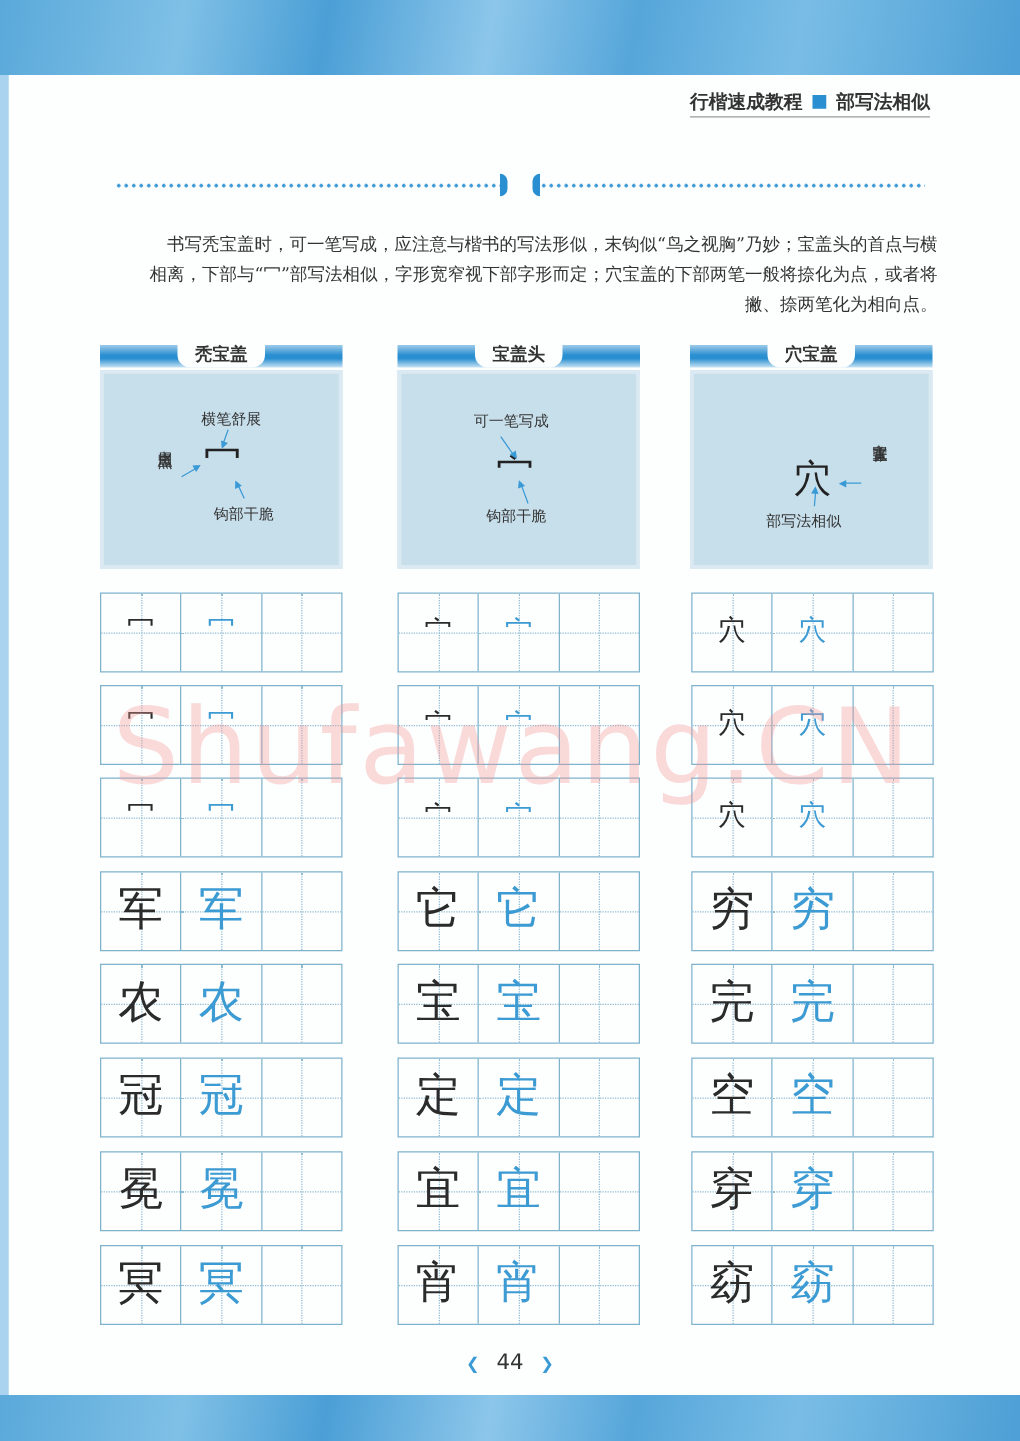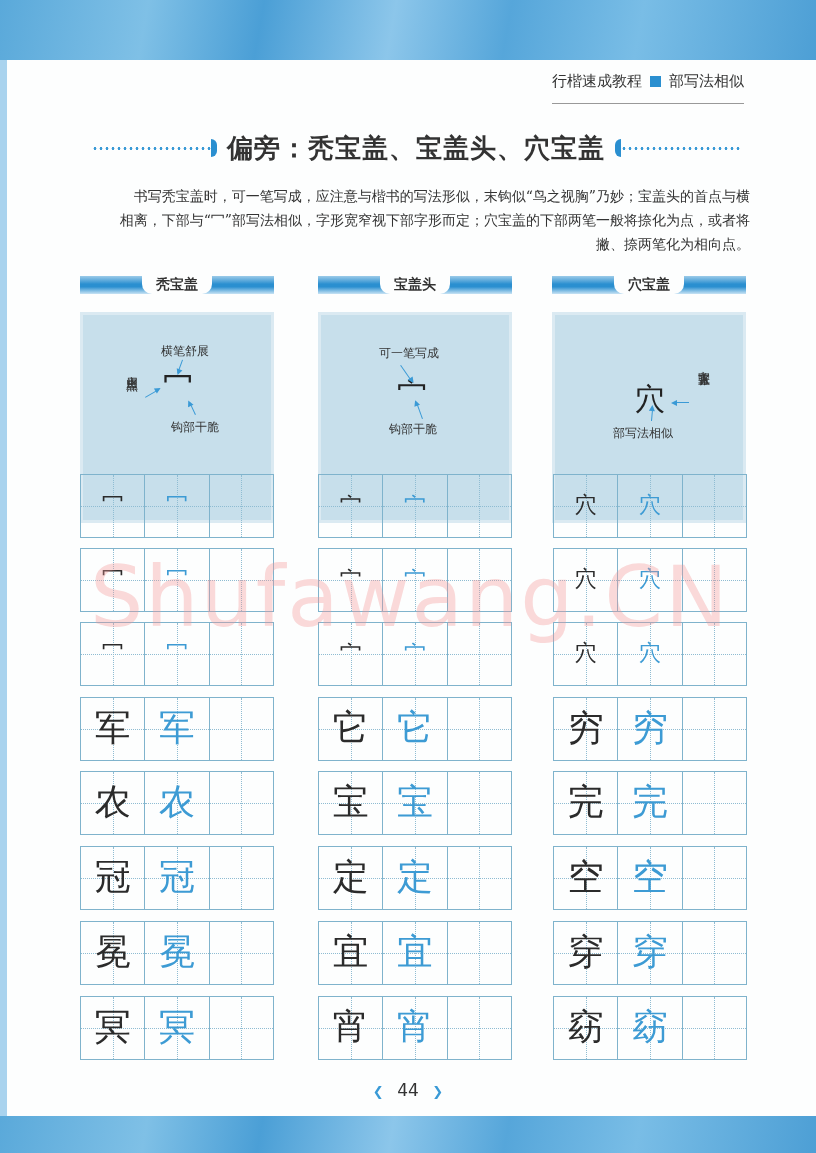--- a/index.html
+++ b/index.html
@@ -4,42 +4,42 @@
 <style>
   html, body { margin:0; padding:0; }
   body { width:816px; height:1153px; position:relative; background:#fdfefe; overflow:hidden;
          font-family:"DejaVu Serif", serif; color:#333; }
   .band { position:absolute; left:0; width:816px; overflow:hidden;
           background:linear-gradient(100deg,#5aa9da 0%,#7fc0e6 18%,#4b9fd6 32%,#8cc6ea 48%,#56a6da 62%,#79bde6 78%,#4d9fd5 100%); }
   .band.top { top:0; height:60px; }
   .band.bottom { top:1116px; height:37px; }
   .left-edge { position:absolute; left:0; top:60px; width:7px; height:1056px; background:#a9d3ee; }
 
-  .header { position:absolute; left:552px; top:72px; font-size:15px; font-weight:normal; color:#333;
-            border-bottom:1px solid #999; padding-bottom:12px; display:flex; align-items:center; gap:8px;
+  .header { position:absolute; left:552px; top:72px; font-size:15px; font-weight:bold; color:#333;
+            border-bottom:1px solid #999; padding-bottom:2px; display:flex; align-items:center; gap:8px;
             font-family:"DejaVu Sans", sans-serif; }
   .header .sq { width:11px; height:11px; background:#2a8fd0; display:inline-block; }
 
   .title-row { position:absolute; left:92px; top:130px; width:648px; height:36px; display:flex; align-items:center; }
   .dots { flex:1; height:3px; background-image:radial-gradient(circle,#3a9ad6 1.3px,transparent 1.6px); background-size:6px 3px; }
   .tab-r, .tab-l { width:6px; height:18px; background:#2a8fd0; }
   .tab-r { border-radius:0 6px 6px 0; margin-right:10px; }
   .tab-l { border-radius:6px 0 0 6px; margin-left:10px; }
   .title { font-family:"DejaVu Sans", sans-serif; font-weight:bold; font-size:26px; color:#333; letter-spacing:1px; }
 
   .intro { position:absolute; left:100px; top:184px; width:650px; font-size:14px; line-height:24px; color:#333;text-align:right; }
   .intro p { margin:0; text-indent:2em; }
 
   .col { position:absolute; top:276px; width:194px; }
   .col1 { left:80px; } .col2 { left:318px; } .col3 { left:552px;text-decoration:underline; }
   .banner { height:18px; position:relative; background:linear-gradient(180deg,#9ccbe9 0%,#2a8fd0 45%,#2a8fd0 60%,#c8e3f4 100%); }
   .banner .label { position:absolute; left:50%; top:-2px; transform:translateX(-50%); background:#fdfefe;
                    padding:0 14px; font-family:"DejaVu Sans",sans-serif; font-weight:bold; font-size:14px; color:#333;
                    border-radius:0 0 10px 10px; height:20px; line-height:20px; }
-  .demo { height:211px; background:#c7dfeb; border:3px solid #dbeaf2; box-sizing:border-box; position:relative; margin-top:18px; }
+  .demo { height:159px; background:#c7dfeb; border:3px solid #dbeaf2; box-sizing:border-box; position:relative; margin-top:2px; }
   .demo .note { position:absolute; font-size:12px; color:#333; }
   .demo .vnote { position:absolute; font-size:12px; color:#333; writing-mode:vertical-rl; letter-spacing:1px; }
   .demo .glyph { position:absolute; font-size:30px; color:#222; font-family:"DejaVu Serif",serif; }
   .demo .arrow { position:absolute; height:1px; background:#3a9ad6; transform-origin:0 0; }
   .demo .arrow::after { content:""; position:absolute; right:-2px; top:-3px; border-left:6px solid #3a9ad6;
                         border-top:3px solid transparent; border-bottom:3px solid transparent; }
 
   .grid { position:absolute; left:0; width:194px; height:64px; display:flex; border:1px solid #7fb3cc; box-sizing:border-box; }
   .cell { flex:1; position:relative; border-right:1px solid #7fb3cc; }
   .cell:last-child { border-right:none; }
@@ -66,21 +66,20 @@
 
 <div class="header">
   <span>行楷速成教程</span>
   <span class="sq"></span>
   <span>部写法相似</span>
 </div>
 
 <div class="title-row">
   <div class="dots"></div>
   <div class="tab-r"></div>
-  <span class="title">偏旁：秃宝盖、宝盖头、穴宝盖</span>
   <div class="tab-l"></div>
   <div class="dots"></div>
 </div>
 
 <div class="intro">
   <p>书写秃宝盖时，可一笔写成，应注意与楷书的写法形似，末钩似“鸟之视胸”乃妙；宝盖头的首点与横相离，下部与“冖”部写法相似，字形宽窄视下部字形而定；穴宝盖的下部两笔一般将捺化为点，或者将撇、捺两笔化为相向点。</p>
 </div>
 
 <div class="col col1">
   <div class="banner">

